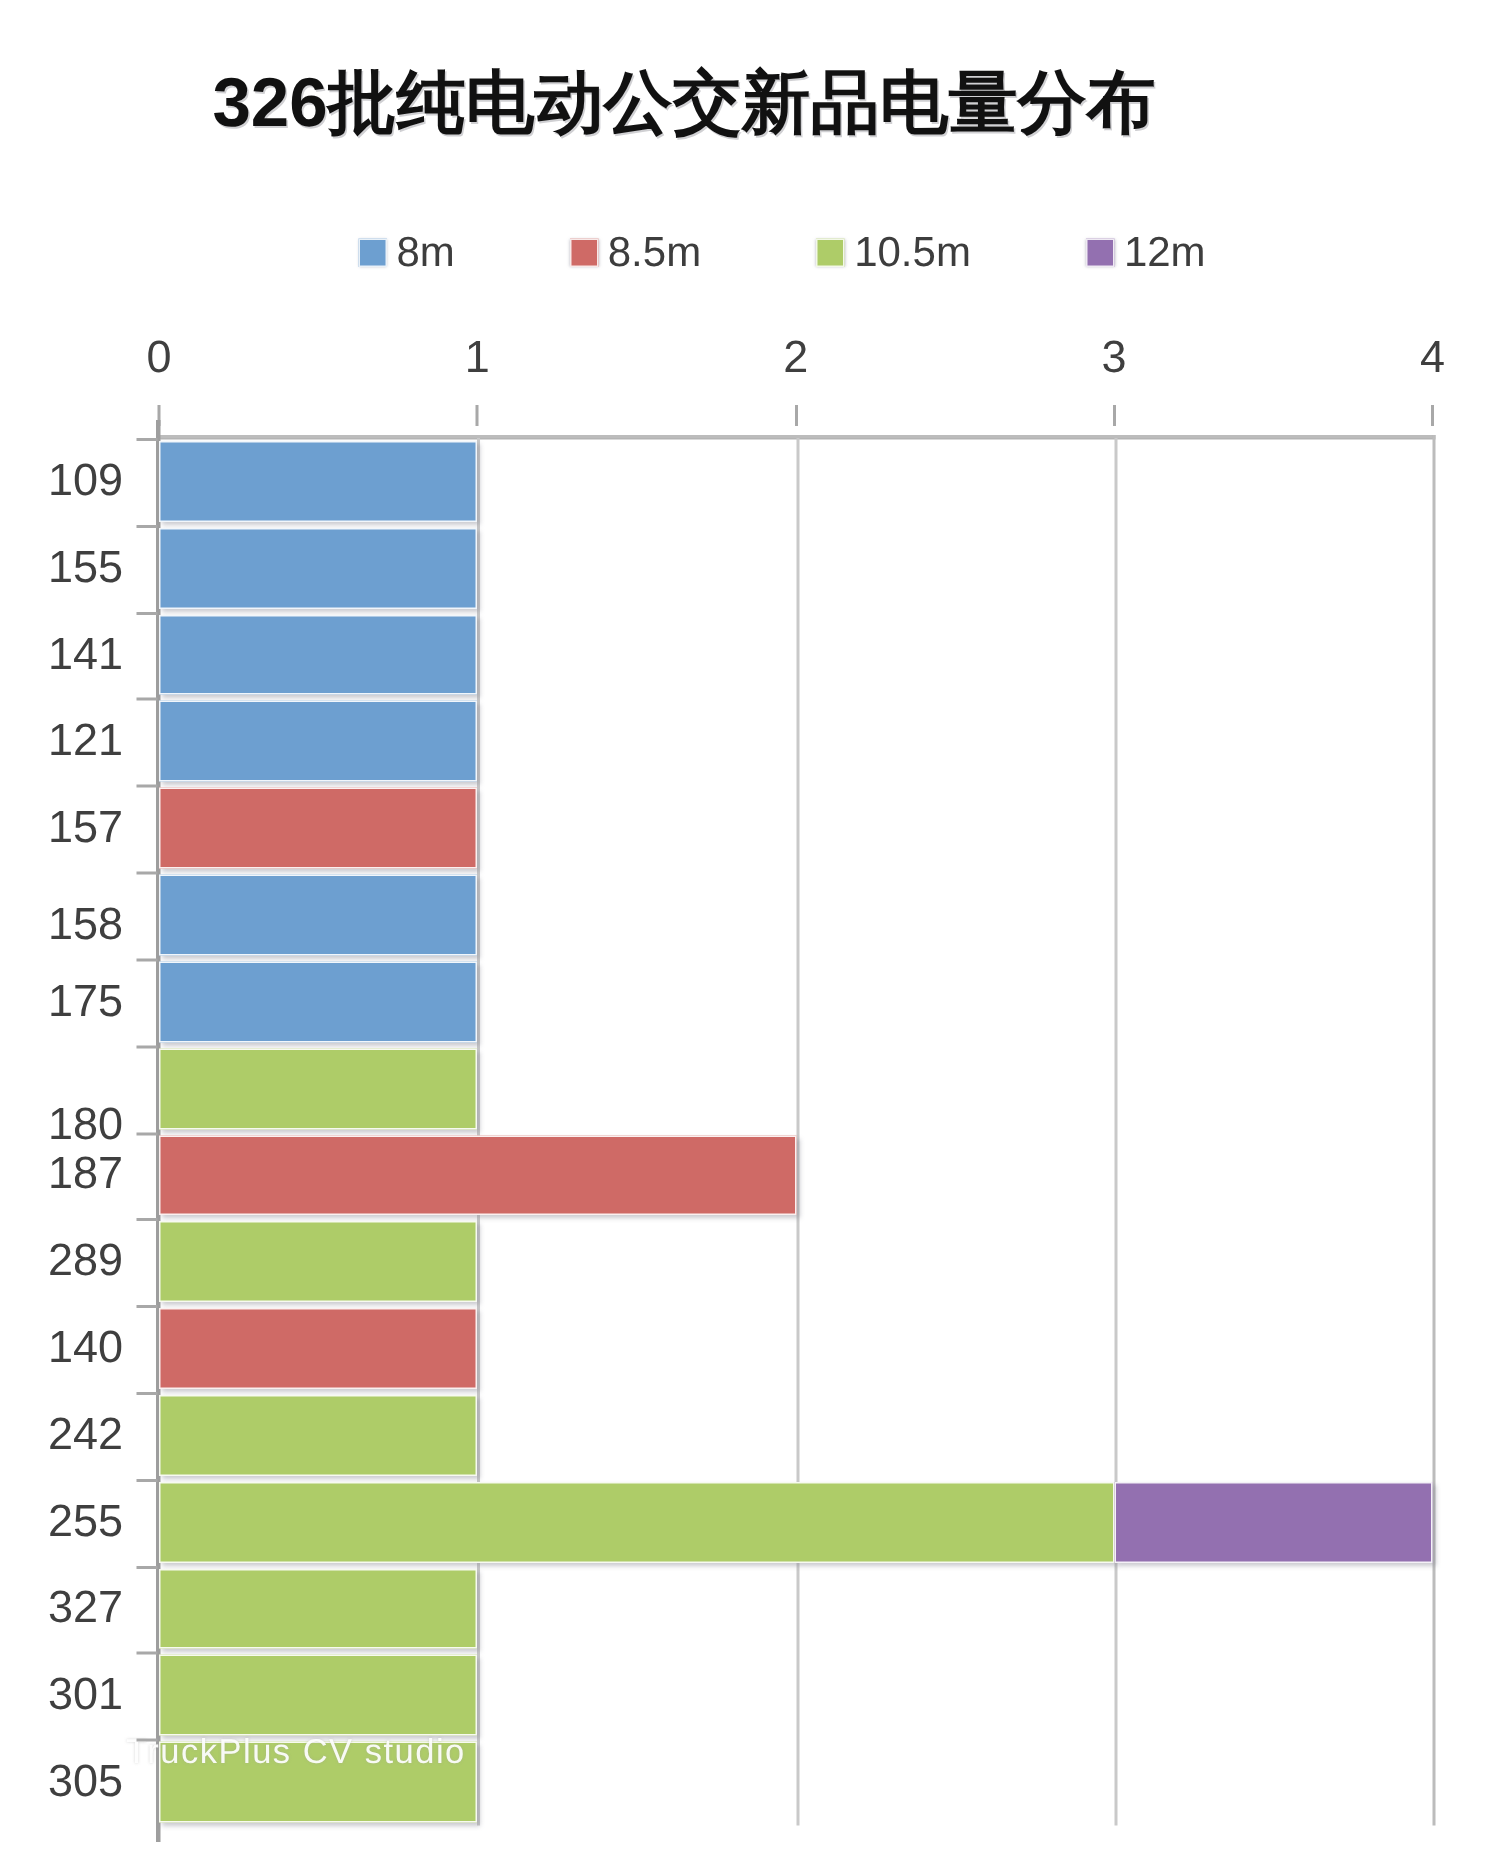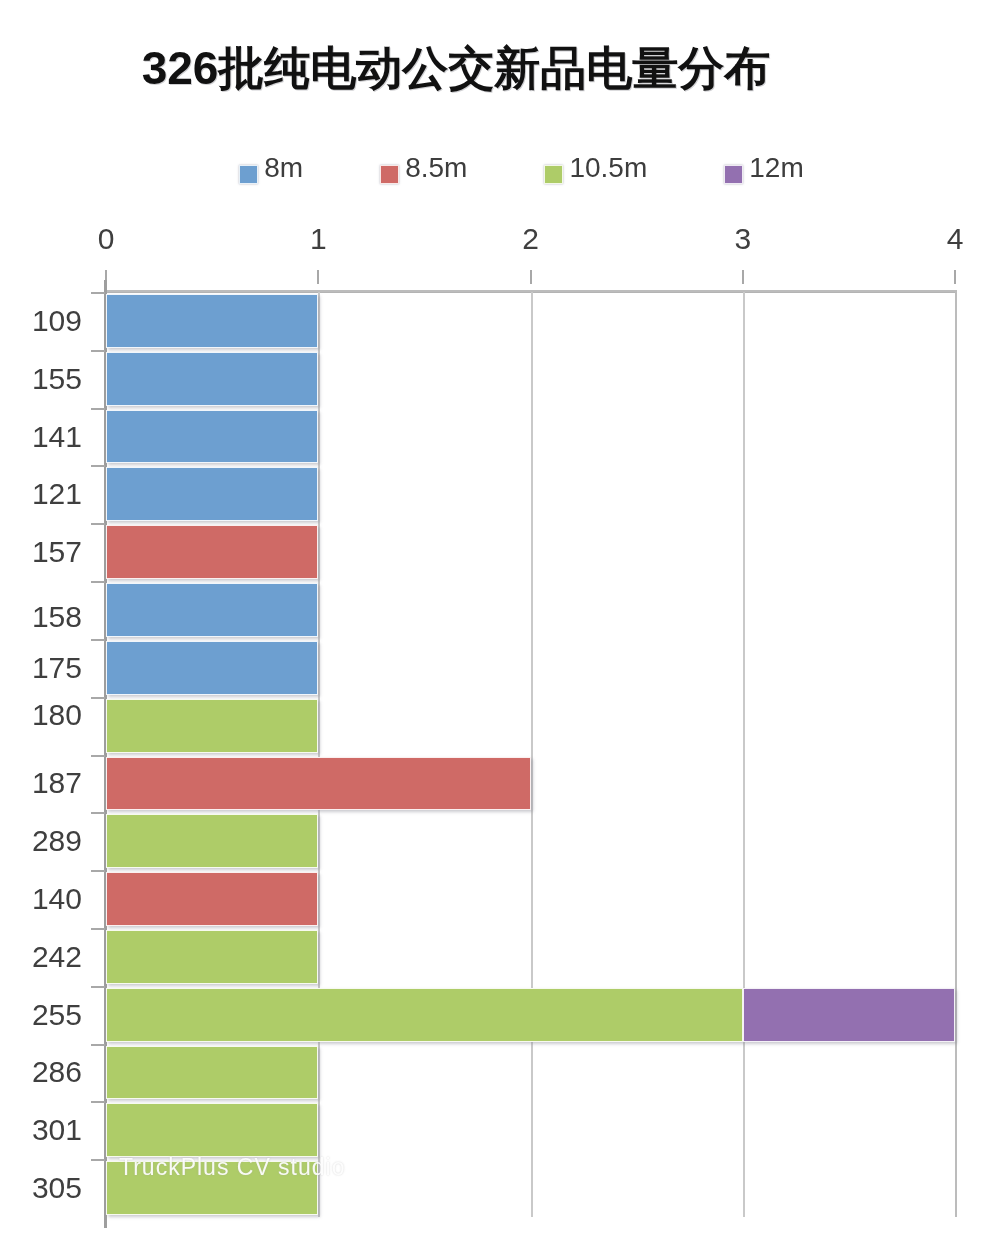--- a/index.html
+++ b/index.html
@@ -43,21 +43,21 @@
     left: 0;
     top: 152px;
     width: 1000px;
     display: flex;
     justify-content: center;
     align-items: center;
     gap: 34px;
   }
   .legend-entry {
     display: flex;
-    align-items: flex-end;
+    align-items: center;
     gap: 6px;
     padding-left: 43px;
   }
   .legend-swatch {
     width: 17px;
     height: 17px;
     border: 1px solid rgba(255,255,255,0.85);
     box-shadow: 0 0 2px rgba(120,120,140,0.55);
     flex: none;
   }
@@ -191,21 +191,20 @@
     white-space: nowrap;
     text-shadow: 0 0 2px rgba(160,160,160,0.5);
   }
   .wm-sub {
     font-size: 23px;
     color: rgba(255,255,255,0.92);
     letter-spacing: 1px;
     white-space: nowrap;
     margin-top: 2px;
     text-shadow: 0 0 2px rgba(160,160,160,0.45);
-    margin-left: 35px;
   }
 </style>
 </head>
 <body>
 
 <div id="chart-root">
 
   <div class="chart-title">326批纯电动公交新品电量分布</div>
 
   <div class="legend" id="legend">
@@ -242,27 +241,27 @@
   <div class="xaxis-rule"></div>
 
   <div class="ylabels" id="ylabels">
       <div class="ylabel" style="top: 28.9062px;">109</div>
       <div class="ylabel" style="top: 86.7188px;">155</div>
       <div class="ylabel" style="top: 144.531px;">141</div>
       <div class="ylabel" style="top: 202.344px;">121</div>
       <div class="ylabel" style="top: 260.156px;">157</div>
       <div class="ylabel" style="top: 325px; text-align: right;">158</div>
       <div class="ylabel" style="top: 375.781px;">175</div>
-      <div class="ylabel" style="top: 423px;">180</div>
+      <div class="ylabel" style="top: 458px;">180</div>
       <div class="ylabel" style="top: 491.406px;">187</div>
       <div class="ylabel" style="top: 549.219px;">289</div>
       <div class="ylabel" style="top: 607.031px;">140</div>
       <div class="ylabel" style="top: 664.844px;">242</div>
       <div class="ylabel" style="top: 722.656px;">255</div>
-      <div class="ylabel" style="top: 780.469px;">286</div>
+      <div class="ylabel" style="top: 780.469px;">327</div>
       <div class="ylabel" style="top: 838.281px;">301</div>
       <div class="ylabel" style="top: 896.094px;">305</div>
     </div>
 
   <div class="plot" id="plot">
     <div class="plot-frame-top"></div>
     <div class="plot-frame-right"></div>
     <div class="axis-line"></div>
   <div class="gridline" style="left: 212.25px;"></div>
       <div class="gridline" style="left: 424.5px;"></div>

